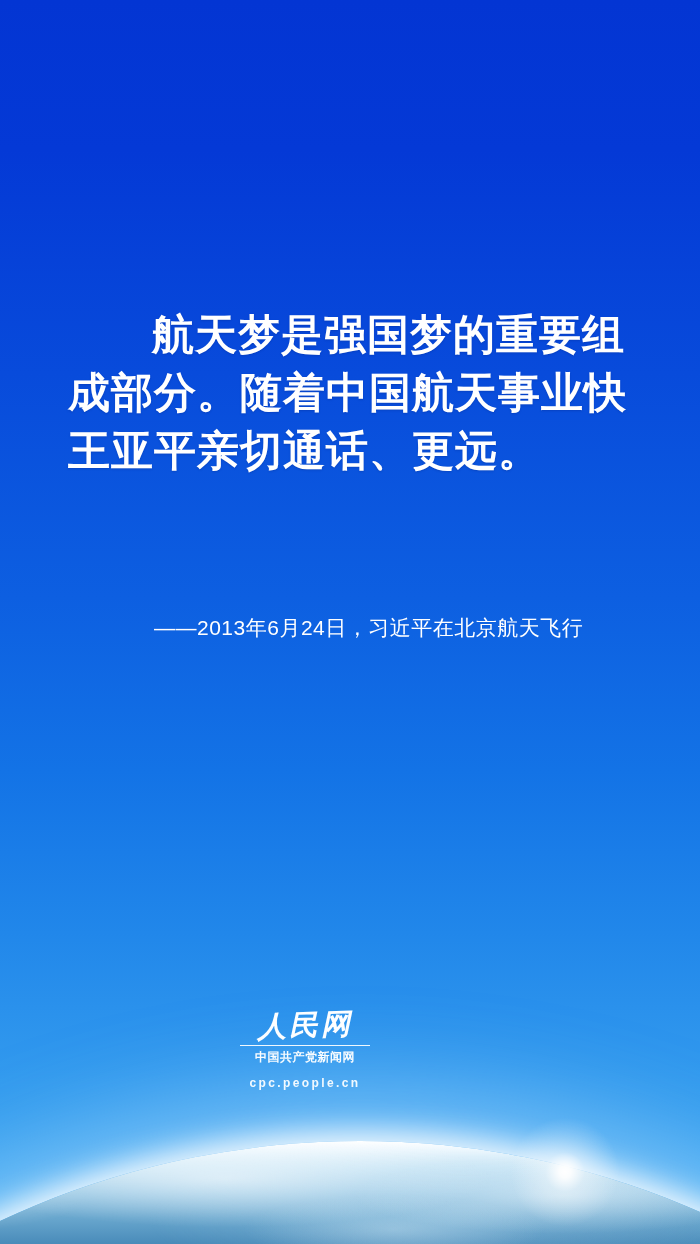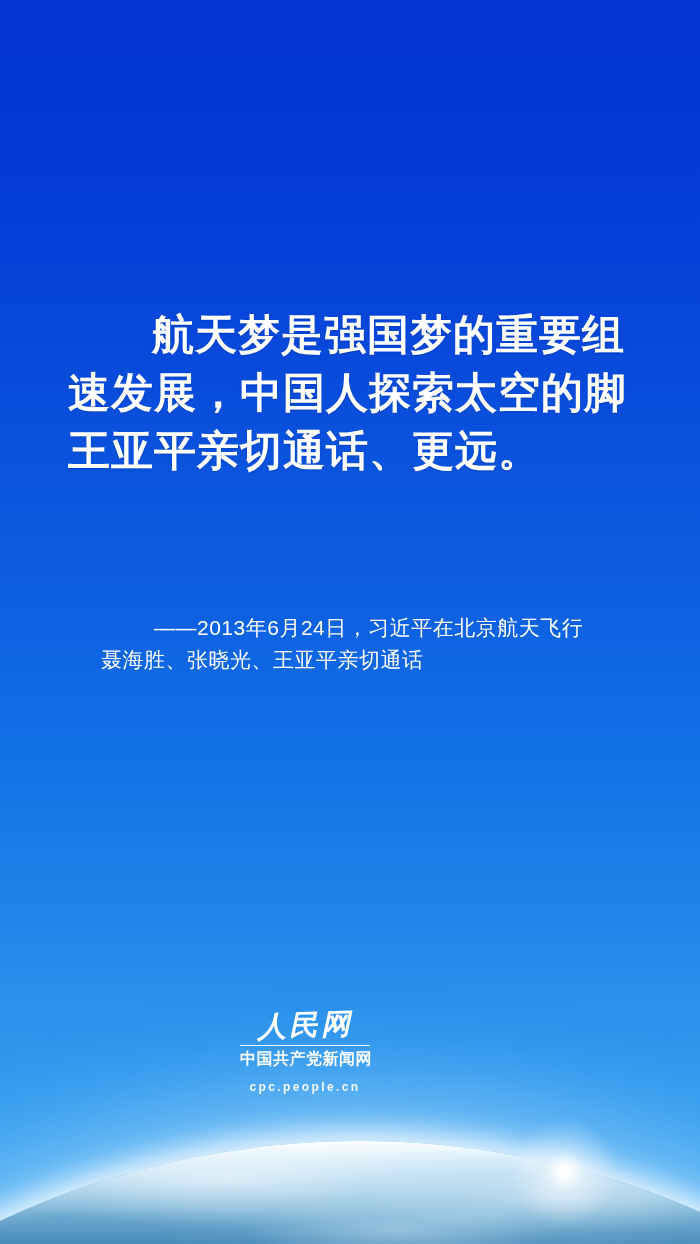--- a/index.html
+++ b/index.html
@@ -41,21 +41,21 @@
 
   .pd-logo{position:absolute;left:240px;top:2px;width:130px;text-align:center;}
   .pd-wordmark{
     font-family:"DejaVu Serif","Liberation Serif",serif;
     font-style:italic;font-weight:700;
     font-size:29px;line-height:36px;height:36px;
     transform:rotate(-2deg);
     letter-spacing:3px;
   }
   .pd-divider{height:1px;background:rgba(255,255,255,.95);margin:2px 0 3px 0;}
-  .pd-site{font-size:16px;font-weight:700;letter-spacing:.5px;white-space:nowrap;}
+  .pd-site{font-size:12px;font-weight:700;letter-spacing:.5px;white-space:nowrap;}
   .pd-url{font-size:12px;font-weight:700;letter-spacing:2.4px;margin-top:10px;white-space:nowrap;}
 
   .sxz-logo{position:absolute;left:383px;top:0;width:112px;height:96px;}
   .sxz-swirl{
     position:absolute;left:21px;top:13px;width:64px;height:64px;
     border-radius:50%;
     border:6px solid rgba(255,255,255,.17);
     box-shadow:inset 0 0 0 3px rgba(255,255,255,.10), 0 0 14px rgba(255,255,255,.18);
     transform:rotate(18deg);
   }
@@ -103,27 +103,26 @@
       rgba(255,255,255,.38) 20%, rgba(255,255,255,0) 55%);
   }
 </style>
 </head>
 <body>
 
 <div class="poster">
 
   <div class="quote">
     <div class="line indent">航天梦是强国梦的重要组</div>
-    <div class="line">速发展，中国人探索太空的脚</div>
+    <div class="line">成部分。随着中国航天事业快</div>
     <div class="line">王亚平亲切通话、更远。</div>
   </div>
 
   <div class="attribution">
     <div class="line indent">——2013年6月24日，习近平在北京航天飞行</div>
-    <div class="line">聂海胜、张晓光、王亚平亲切通话</div>
   </div>
 
   <div class="footer">
 
     <div class="pd-logo">
       <div class="pd-wordmark">人民网</div>
       <div class="pd-divider"></div>
       <div class="pd-site">中国共产党新闻网</div>
       <div class="pd-url">cpc.people.cn</div>
     </div>

